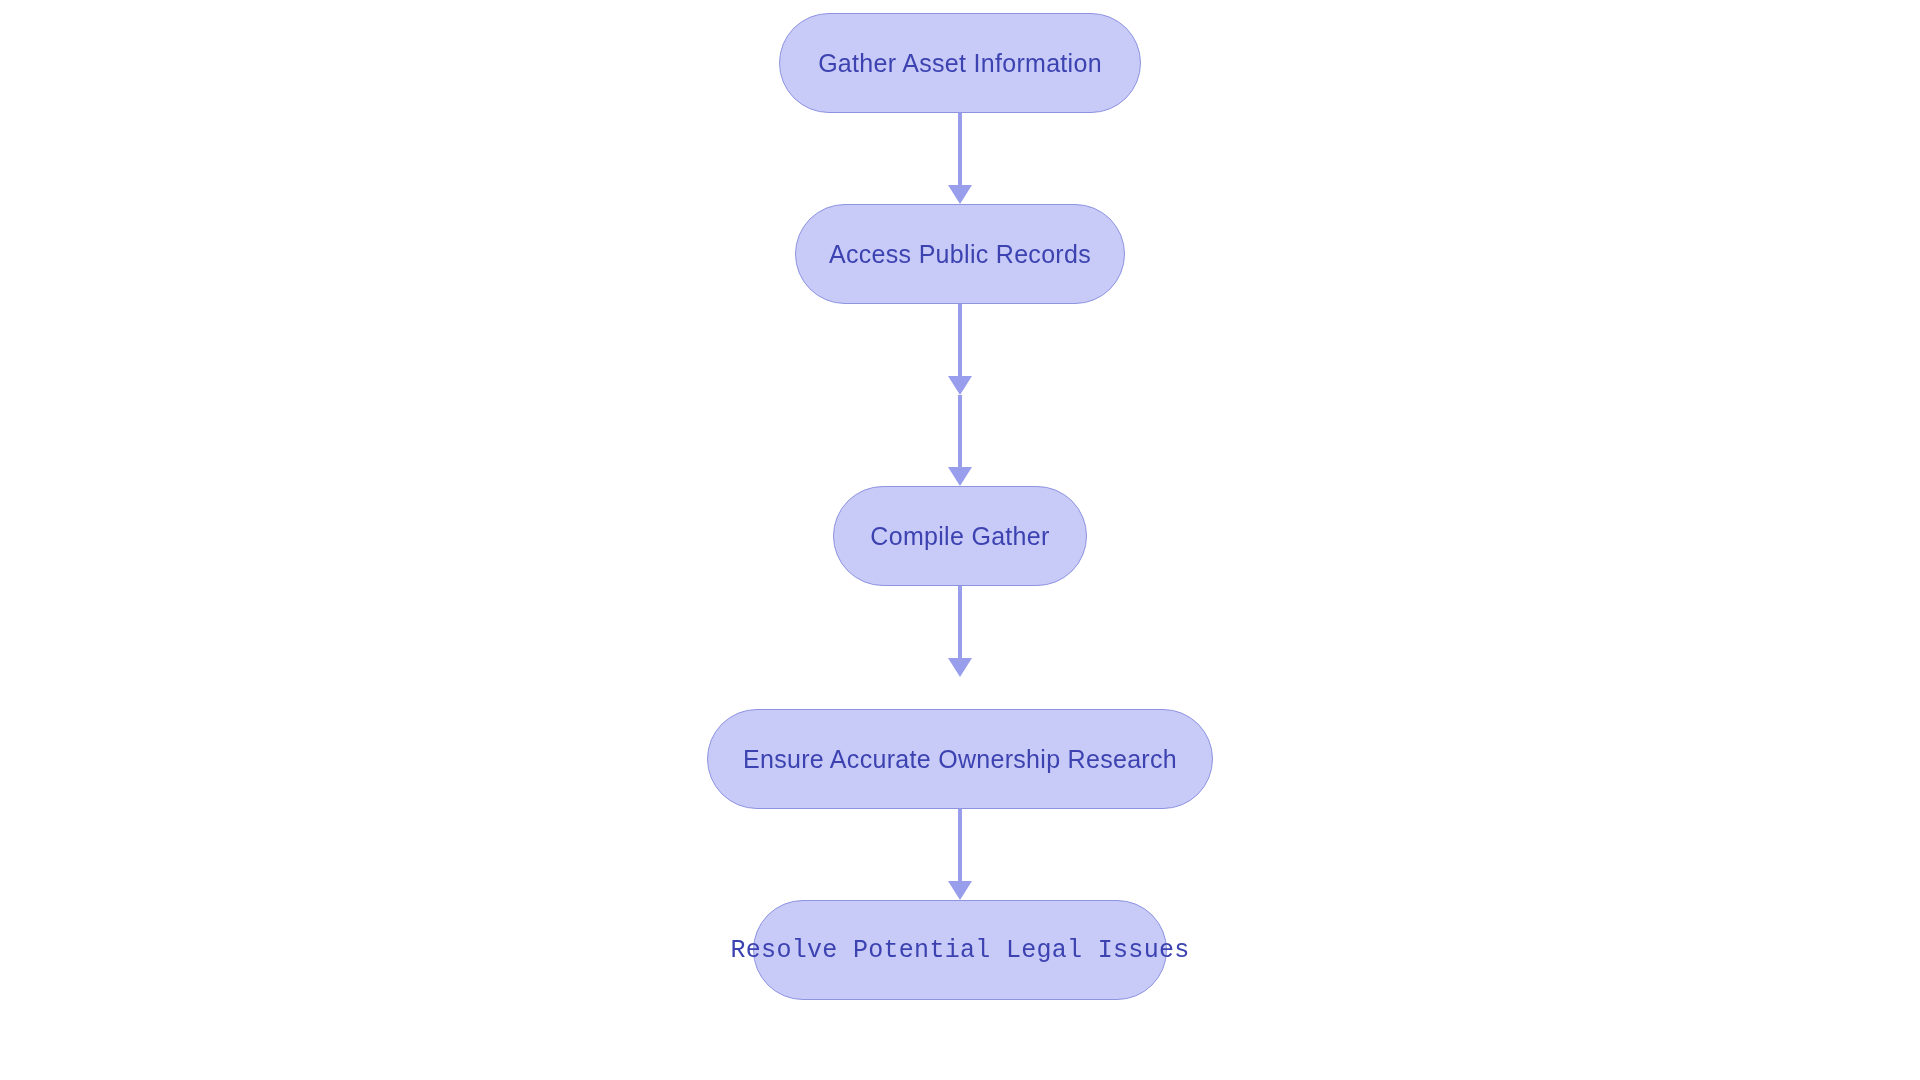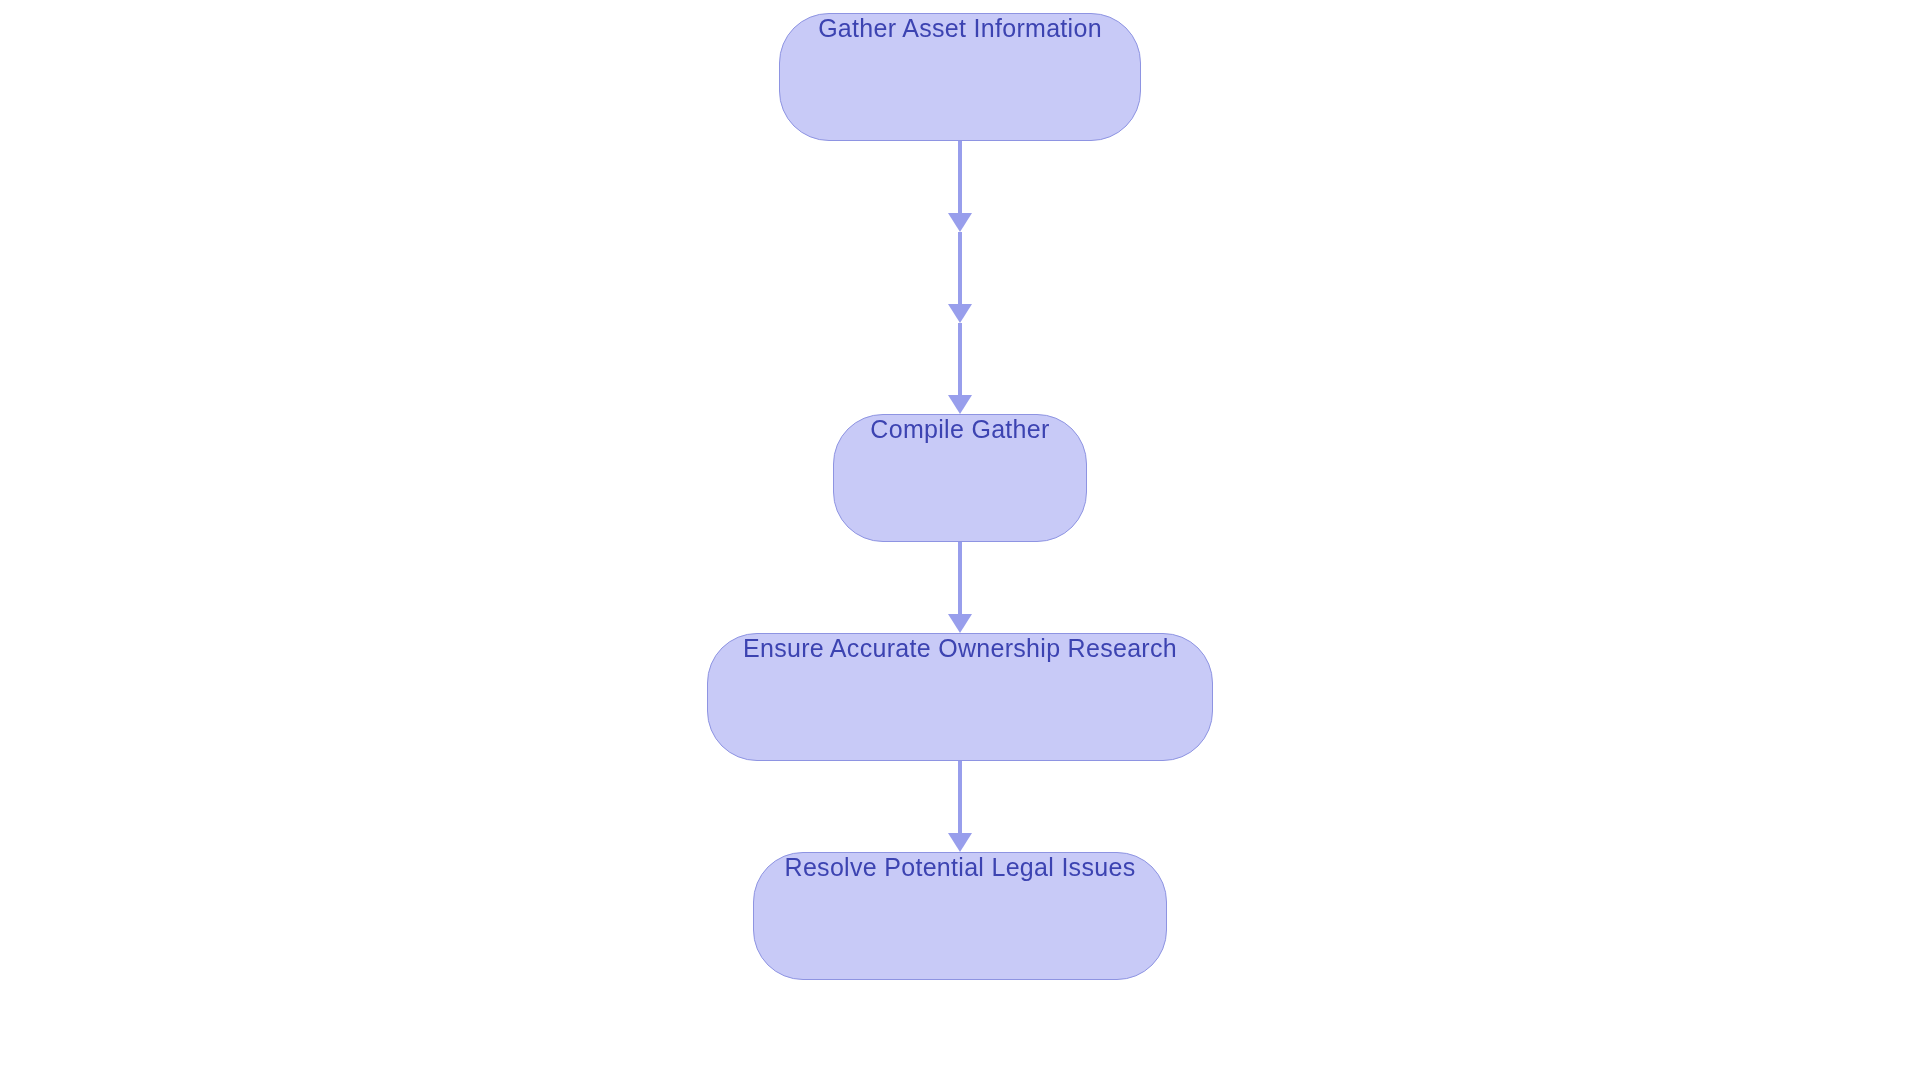--- a/index.html
+++ b/index.html
@@ -19,26 +19,26 @@
   }
   .canvas {
     width: 1920px;
     height: 1080px;
     display: flex;
     flex-direction: column;
     align-items: center;
     padding-top: 13px;
   }
   .flow-node {
-    height: 128px;
+    height: 100px;
     border-radius: 50px;
     background: var(--node-fill);
     border: 1.5px solid var(--node-border);
     display: flex;
-    align-items: flex-start;
+    align-items: center;
     justify-content: center;
     flex: 0 0 auto;
   }
   .flow-node .label {
     color: var(--node-text);
     font-size: 25px;
     letter-spacing: 0.3px;
     white-space: nowrap;
   }
   .flow-arrow {
@@ -69,20 +69,23 @@
 <div class="canvas">
   <div class="flow-node" style="width: 362px;">
     <span class="label">Gather Asset Information</span>
   </div>
 
   <div class="flow-arrow">
     <div class="arrow-line"></div>
     <div class="arrow-head"></div>
   </div>
 
+  <div class="flow-node" style="width: 330px;">
+    <span class="label">Access Public Records</span>
+  </div>
 
   <div class="flow-arrow">
     <div class="arrow-line"></div>
     <div class="arrow-head"></div>
   </div>
 
 
   <div class="flow-arrow">
     <div class="arrow-line"></div>
     <div class="arrow-head"></div>
@@ -90,25 +93,25 @@
 
   <div class="flow-node" style="width: 254px;">
     <span class="label">Compile Gather</span>
   </div>
 
   <div class="flow-arrow">
     <div class="arrow-line"></div>
     <div class="arrow-head"></div>
   </div>
 
-  <div class="flow-node" style="width: 506px;">
+  <div class="flow-node" style="width: 506px; margin-top: 32px;">
     <span class="label">Ensure Accurate Ownership Research</span>
   </div>
 
   <div class="flow-arrow">
     <div class="arrow-line"></div>
     <div class="arrow-head"></div>
   </div>
 
-  <div class="flow-node" style="width: 414px;">
+  <div class="flow-node" style="width: 414px; font-family: Liberation Mono, monospace;">
     <span class="label">Resolve Potential Legal Issues</span>
   </div>
 </div>
 
 </body></html>

